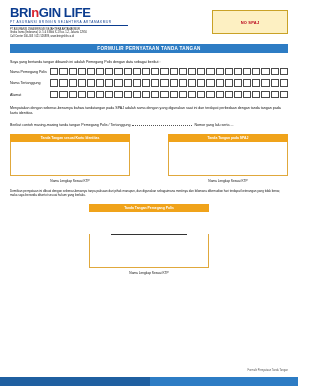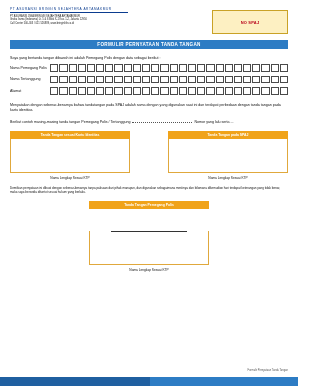--- a/index.html
+++ b/index.html
@@ -167,20 +167,21 @@
     background:#1f5fa0;
   }
 </style>
 </head>
 <body>
 
 <div class="page">
 
   <div class="header">
     <div class="logo-block">
+      <div class="logo-word"><span class="bri">BRI</span><span class="dot">n</span><span class="life">GIN LIFE</span></div>
       <div class="logo-sub">PT ASURANSI BRINGIN SEJAHTERA ARTAMAKMUR</div>
       <div class="logo-rule"></div>
       <div class="addr" style="white-space:pre-line;">PT ASURANSI JIWA BRINGIN SEJAHTERA ARTAMAKMUR
 Graha Irama (Indorama) Lt. 5 &amp; 6 Blok X-1 Kav. 1-2, Jakarta 12950
 Call Center 500-303 / 021 526889, www.bringinlife.co.id</div>
     </div>
 
     <div class="spaj-box">
       <div class="spaj-label">NO SPAJ</div>
     </div>

